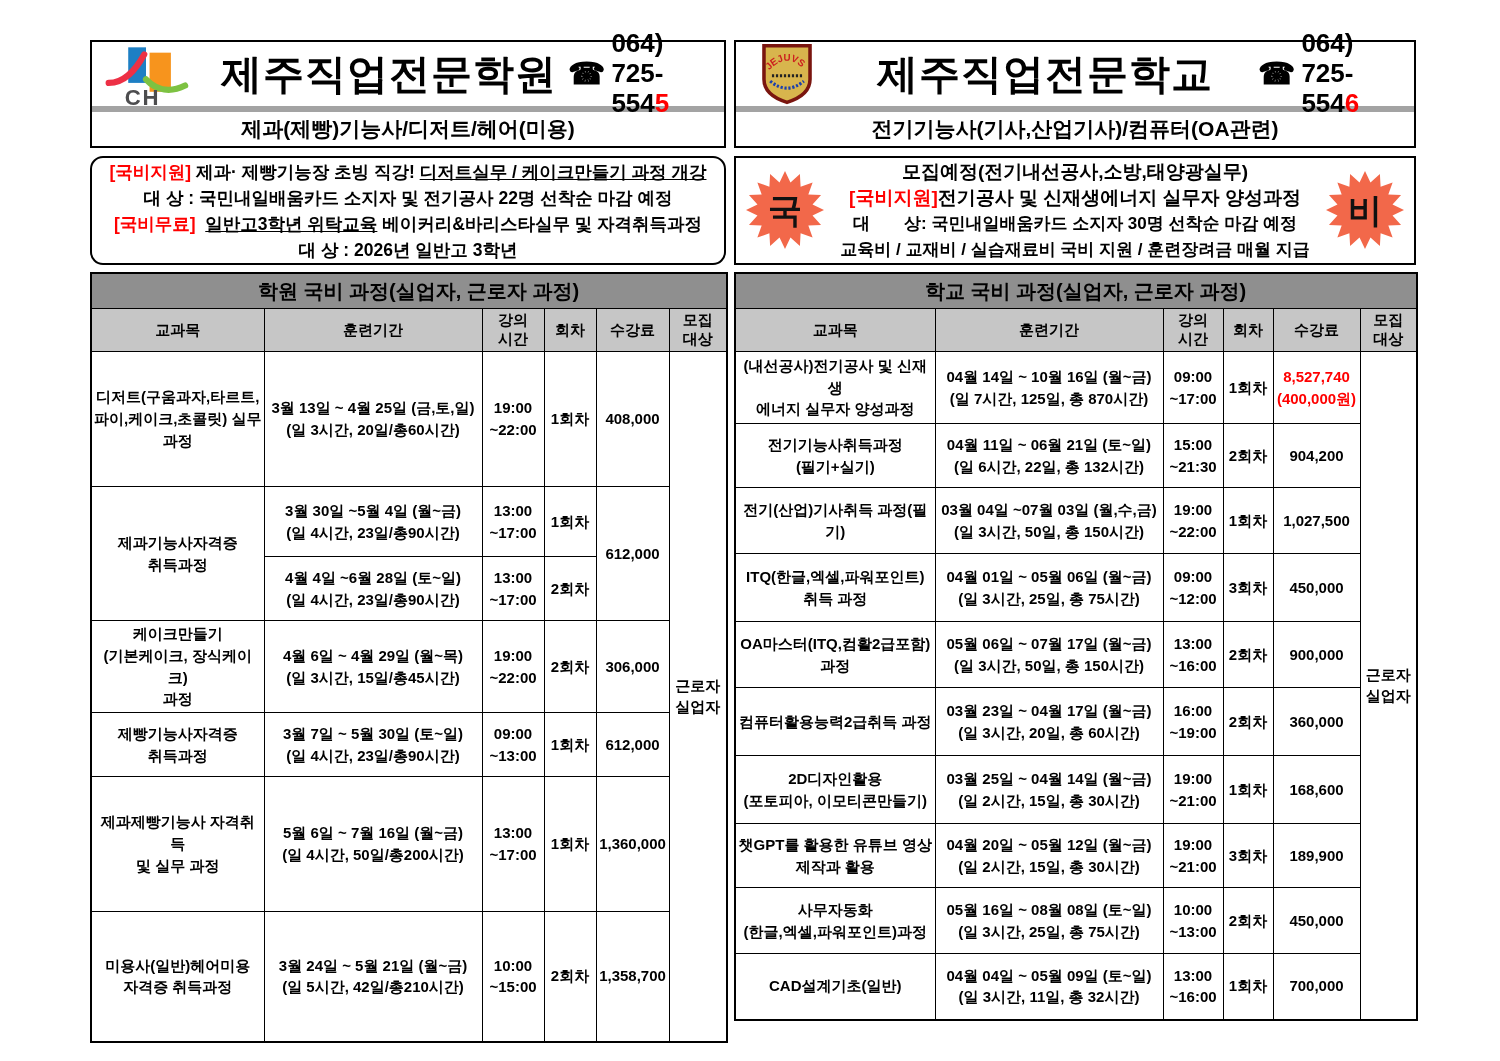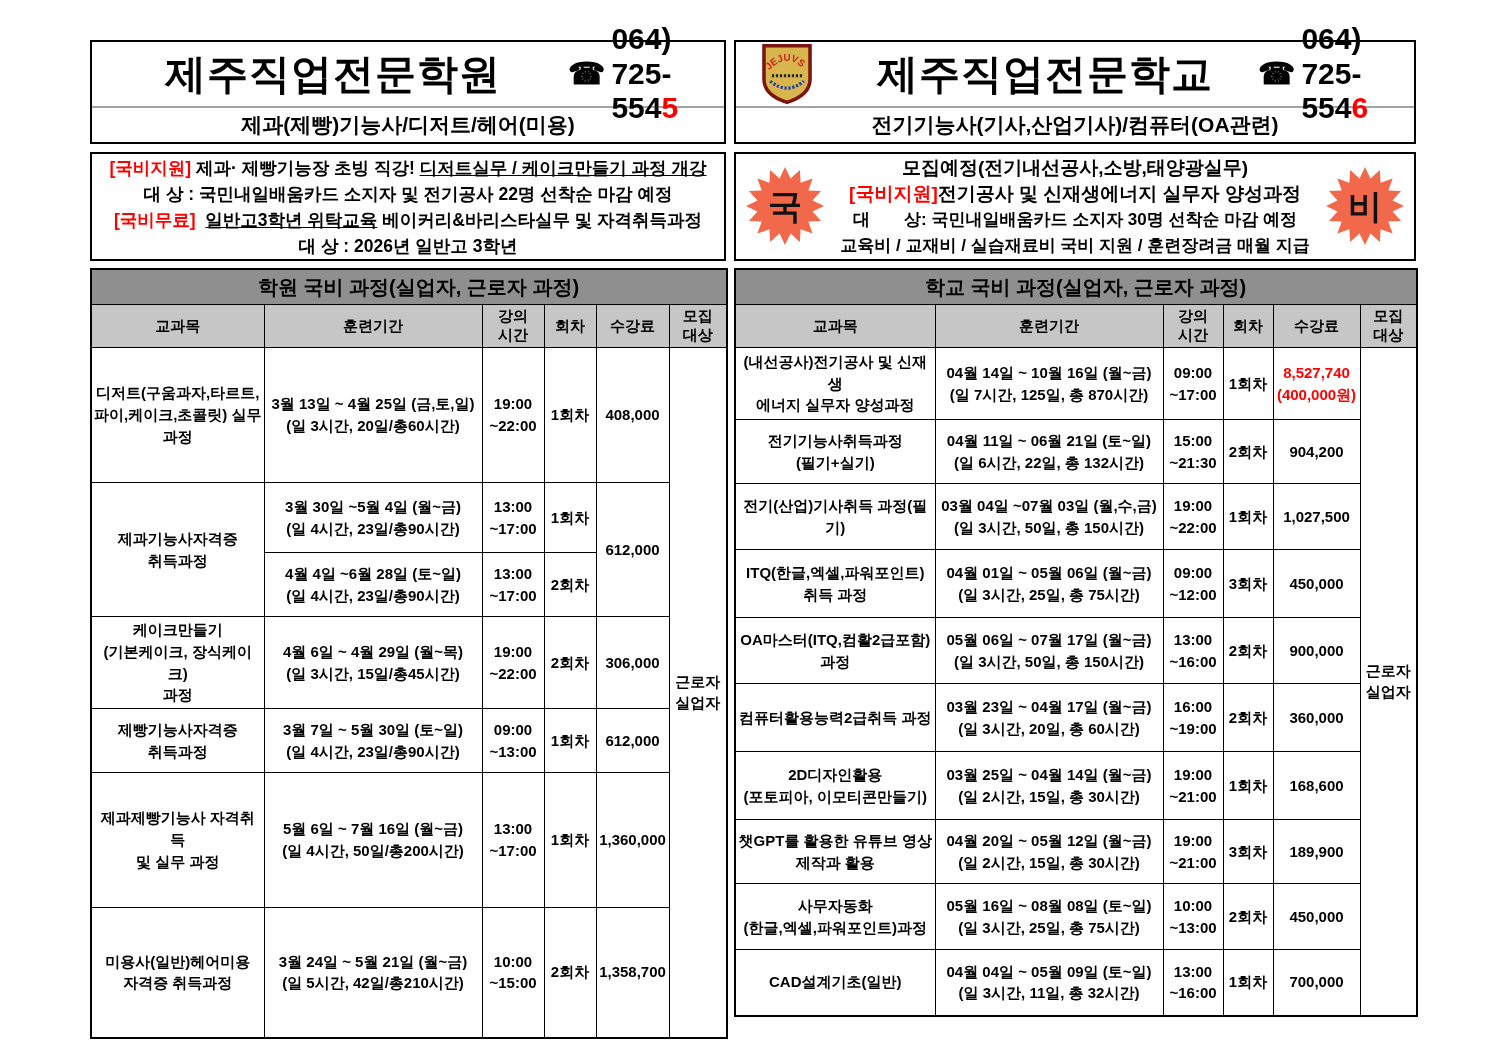--- a/index.html
+++ b/index.html
@@ -8,28 +8,28 @@
   .panel{position:absolute;top:40px;}
   #left-panel{left:90px;width:636px;}
   #right-panel{left:734px;width:682px;}
 
   .head-box{border:2.5px solid #000;}
   .head-row{display:flex;align-items:center;height:64px;padding:0 6px;}
   .logo-wrap{flex:0 0 112px;display:flex;align-items:center;justify-content:center;}
   .inst-title{flex:1;text-align:center;font-size:41px;font-weight:800;letter-spacing:1px;line-height:1;}
   .phone-wrap{flex:0 0 150px;display:flex;align-items:center;gap:6px;}
   .phone-glyph{font-size:30px;line-height:1;}
-  .phone-nums{font-size:30px;line-height:1.15;}
+  .phone-nums{font-size:26px;line-height:1.15;}
   .red{color:#f00;}
-  .sub-row{border-top:2px solid #a3a3a3;height:34px;display:flex;align-items:center;justify-content:center;
+  .sub-row{border-top:6px solid #a3a3a3;height:34px;display:flex;align-items:center;justify-content:center;
            font-size:21px;}
 
   .notice{position:relative;border:2.5px solid #000;margin-top:8px;height:105px;
           display:flex;flex-direction:column;justify-content:center;text-align:center;line-height:26px;}
-  #left-panel .notice{font-size:17.5px;}
+  #left-panel .notice{font-size:17.5px;border-radius:13px;}
   #right-panel .notice{font-size:17px;padding:0 92px;}
   #right-panel .notice .big-line{font-size:19px;}
   .u{text-decoration:underline;}
   .badge{position:absolute;width:78px;height:78px;top:13px;}
   .badge svg{position:absolute;inset:0;}
   .badge-char{position:absolute;inset:0;display:flex;align-items:center;justify-content:center;
               font-size:34px;font-weight:800;color:#111;}
   .badge-l{left:10px;} .badge-r{right:10px;}
 
   table{border-collapse:collapse;table-layout:fixed;width:100%;margin-top:7px;border:2.5px solid #000;}
@@ -46,20 +46,29 @@
   .shield-logo{width:62px;height:64px;}
 </style>
 </head>
 <body>
 
 <div id="page">
 
   <div class="panel" id="left-panel">
     <div class="head-box">
       <div class="head-row">
+        <div class="logo-wrap">
+          <svg class="ch-logo" viewBox="0 0 110 72">
+            <rect x="26" y="6" width="20" height="40" fill="#1d7fc4"></rect>
+            <rect x="50" y="12" width="24" height="44" fill="#f7941d"></rect>
+            <path d="M4,46 C22,46 34,32 44,14" stroke="#ed3045" stroke-width="7" fill="none" stroke-linecap="round"></path>
+            <path d="M46,42 C58,55 74,57 90,49" stroke="#7dc242" stroke-width="7" fill="none" stroke-linecap="round"></path>
+            <text x="22" y="71" font-size="25" font-weight="bold" fill="#4d4d4f" letter-spacing="2">CH</text>
+          </svg>
+        </div>
         <div class="inst-title">제주직업전문학원</div>
         <div class="phone-wrap">
           <span class="phone-glyph">☎</span>
           <span class="phone-nums"><span>064)</span><br><span>725-554</span><span class="red">5</span></span>
         </div>
       </div>
       <div class="sub-row">제과(제빵)기능사/디저트/헤어(미용)</div>
     </div>
 
     <div class="notice">

